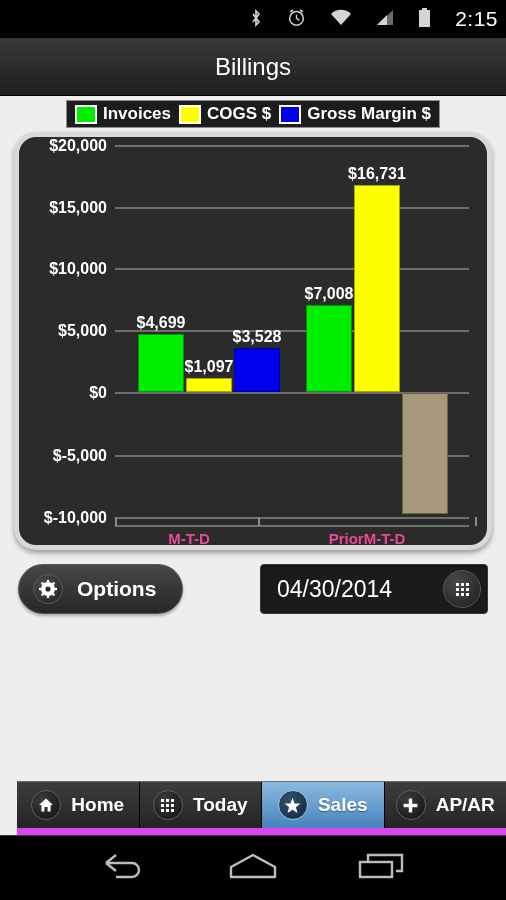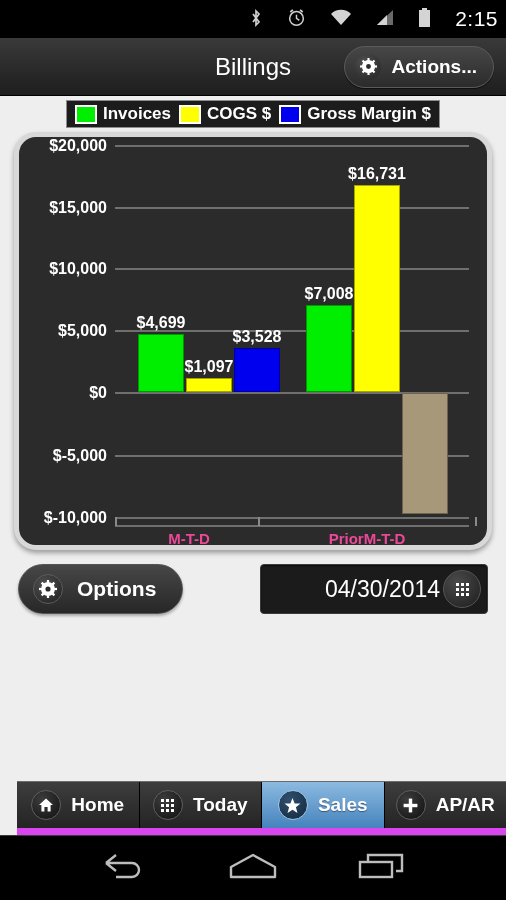--- a/index.html
+++ b/index.html
@@ -110,21 +110,21 @@
     color:#fff; font-size:21px; font-weight:bold;
     box-shadow:0 2px 3px rgba(0,0,0,.3);
   }
   .date-field {
     margin-left:auto;
     width:228px; height:50px;
     background:#1b1b1b; border:1px solid #3b3b3b; border-radius:4px;
     display:flex; align-items:center; padding:0 6px 0 16px;
     box-shadow:inset 0 1px 2px rgba(0,0,0,.6);
   }
-  .date-value { color:#fff; font-size:23px; flex:1;margin-left:48px; }
+  .date-value { color:#fff; font-size:23px; flex:1; }
   .grid-btn {
     width:38px; height:38px; border-radius:50%;
     background:radial-gradient(circle at 35% 30%,#4a4a4a,#1d1d1d);
     border:1px solid #565656;
     display:flex; align-items:center; justify-content:center;
   }
   .grid-dots { display:grid; grid-template-columns:repeat(3,3px); gap:2px; }
   .grid-dots i { width:3px; height:3px; background:#fff; display:block; }
   .row2 { display:flex; justify-content:flex-end; margin-top:16px; padding-right:18px; }
   .refresh-btn {
@@ -215,35 +215,20 @@
           <rect x="4" y="0" width="5" height="2" fill="#d4d4d4"></rect>
           <rect x="1" y="2" width="11" height="17" fill="#d4d4d4"></rect>
         </svg>
     </span>
     <span class="clock-time">2:15</span>
   </div>
 </div>
 
 <div class="actionbar">
   <div class="ab-title">Billings</div>
-  <div class="actions-btn">
-    <span class="gear">
-      <svg width="17" height="17" viewBox="0 0 16 16">
-        <g fill="#ffffff">
-          <circle cx="8" cy="8" r="6.2"></circle>
-          <rect x="7" y="0" width="2" height="16"></rect>
-          <rect x="0" y="7" width="16" height="2"></rect>
-          <rect x="7" y="0" width="2" height="16" transform="rotate(45 8 8)"></rect>
-          <rect x="0" y="7" width="16" height="2" transform="rotate(45 8 8)"></rect>
-        </g>
-        <circle cx="8" cy="8" r="2.3" fill="#2b2b2b"></circle>
-      </svg>
-    </span>
-    <span>Actions...</span>
-  </div>
 </div>
 
 <div class="legend-wrap">
   <div class="legend">
     <div class="legend-item">
       <span class="swatch" style="background:#00ee00"></span>
       <span class="legend-label">Invoices</span>
     </div>
     <div class="legend-item">
       <span class="swatch" style="background:#ffff00"></span>

